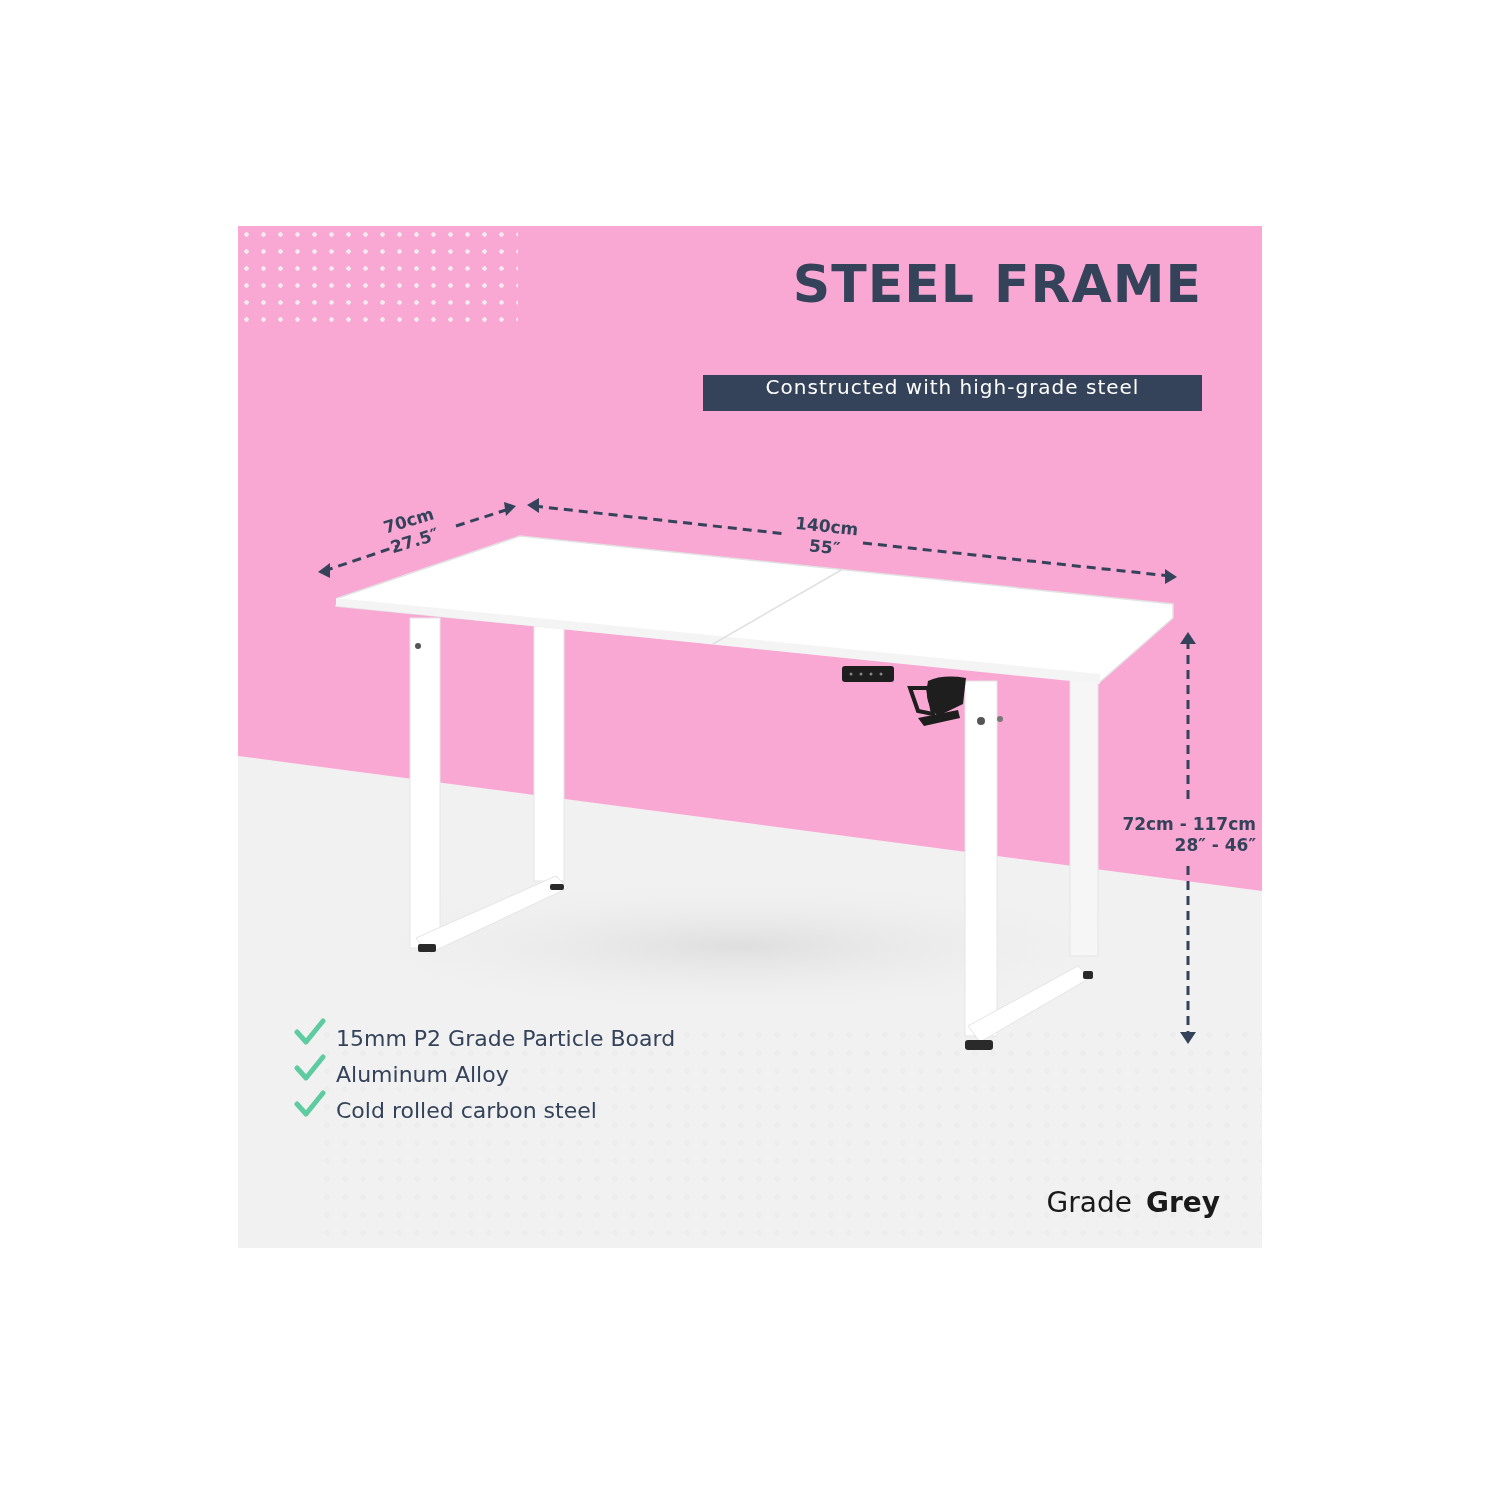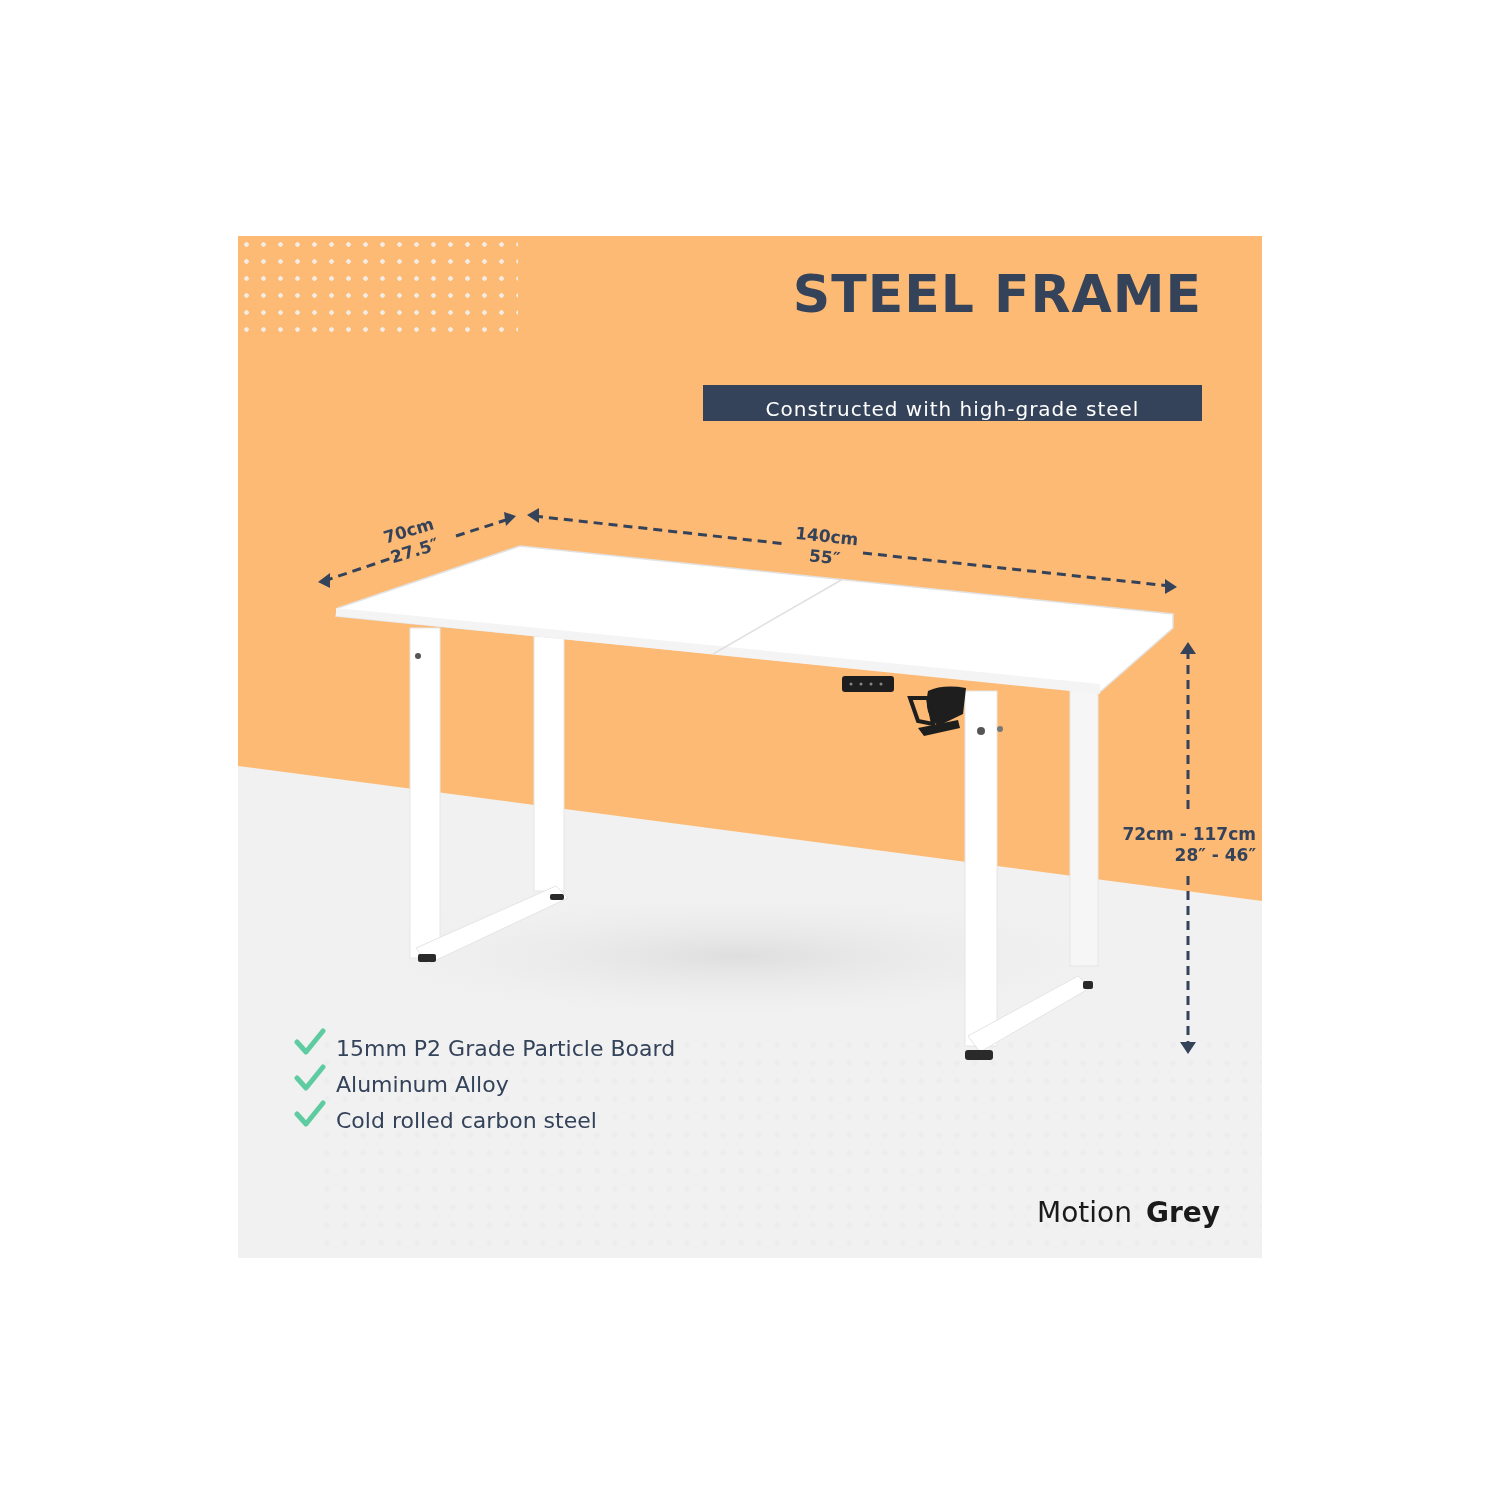--- a/index.html
+++ b/index.html
@@ -1,22 +1,22 @@
 <!DOCTYPE html>
 <html><head>
 <meta charset="utf-8">
 <style>
   html, body { margin: 0; padding: 0; }
   body {
     width: 1500px; height: 1500px; background: #ffffff; position: relative; overflow: hidden;
     font-family: "DejaVu Sans", sans-serif;
   }
   .panel {
-    position: absolute; left: 238px; top: 236px; width: 1024px; height: 1022px;
-    background: #fdba74; overflow: hidden;
+    position: absolute; left: 238px; top: 226px; width: 1024px; height: 1022px;
+    background: #f9a8d4; overflow: hidden;
   }
   .dots {
     position: absolute; left: 0; top: 0; width: 280px; height: 100px;
     background-image: radial-gradient(#f1f1f1 2px, transparent 2.5px);
     background-size: 17px 17px;
     opacity: 0.9;
   }
   .dots.bottom {
     left: 80px; top: 800px; width: 944px; height: 222px;
     background-image: radial-gradient(#ececec 2.5px, transparent 3px);
@@ -27,21 +27,21 @@
     background: #f1f1f1;
     clip-path: polygon(0 530px, 1024px 665px, 1024px 1022px, 0 1022px);
   }
   .title {
     position: absolute; right: 60px; top: 30px; text-align: right;
     color: #34435a; font-family: "DejaVu Sans", sans-serif; font-weight: bold;
     font-size: 52px; line-height: 56px; letter-spacing: 1px;
   }
   .subtitle-bar {
     position: absolute; left: 465px; top: 149px; width: 499px; height: 36px;
-    background: #34435a; color: #ffffff; display: flex; align-items: flex-end; justify-content: center;
+    background: #34435a; color: #ffffff; display: flex; align-items: flex-start; justify-content: center;
     font-family: "DejaVu Sans", sans-serif; font-size: 20px; letter-spacing: 1px;
   }
   .desk-svg { position: absolute; left: 0; top: 0; }
   .dim-label {
     position: absolute; color: #34435a; font-family: "DejaVu Sans", sans-serif;
     font-size: 17px; font-weight: bold; line-height: 21px; text-align: center;
   }
   .features {
     position: absolute; left: 56px; top: 788px;
   }
@@ -172,15 +172,15 @@
       <li>
         <svg class="check" viewBox="0 0 32 30">
             <polyline points="3,15 12,25 29,4" fill="none" stroke="#5ecba1" stroke-width="5" stroke-linecap="round" stroke-linejoin="round"></polyline>
           </svg>
         <span class="txt">Cold rolled carbon steel</span>
       </li>
     </ul>
   </div>
 
   <div class="brand">
-    <span class="light">Motion</span><span class="bold">Grey</span>
+    <span class="light">Grade</span><span class="bold">Grey</span>
   </div>
 </div>
 
 </body></html>

